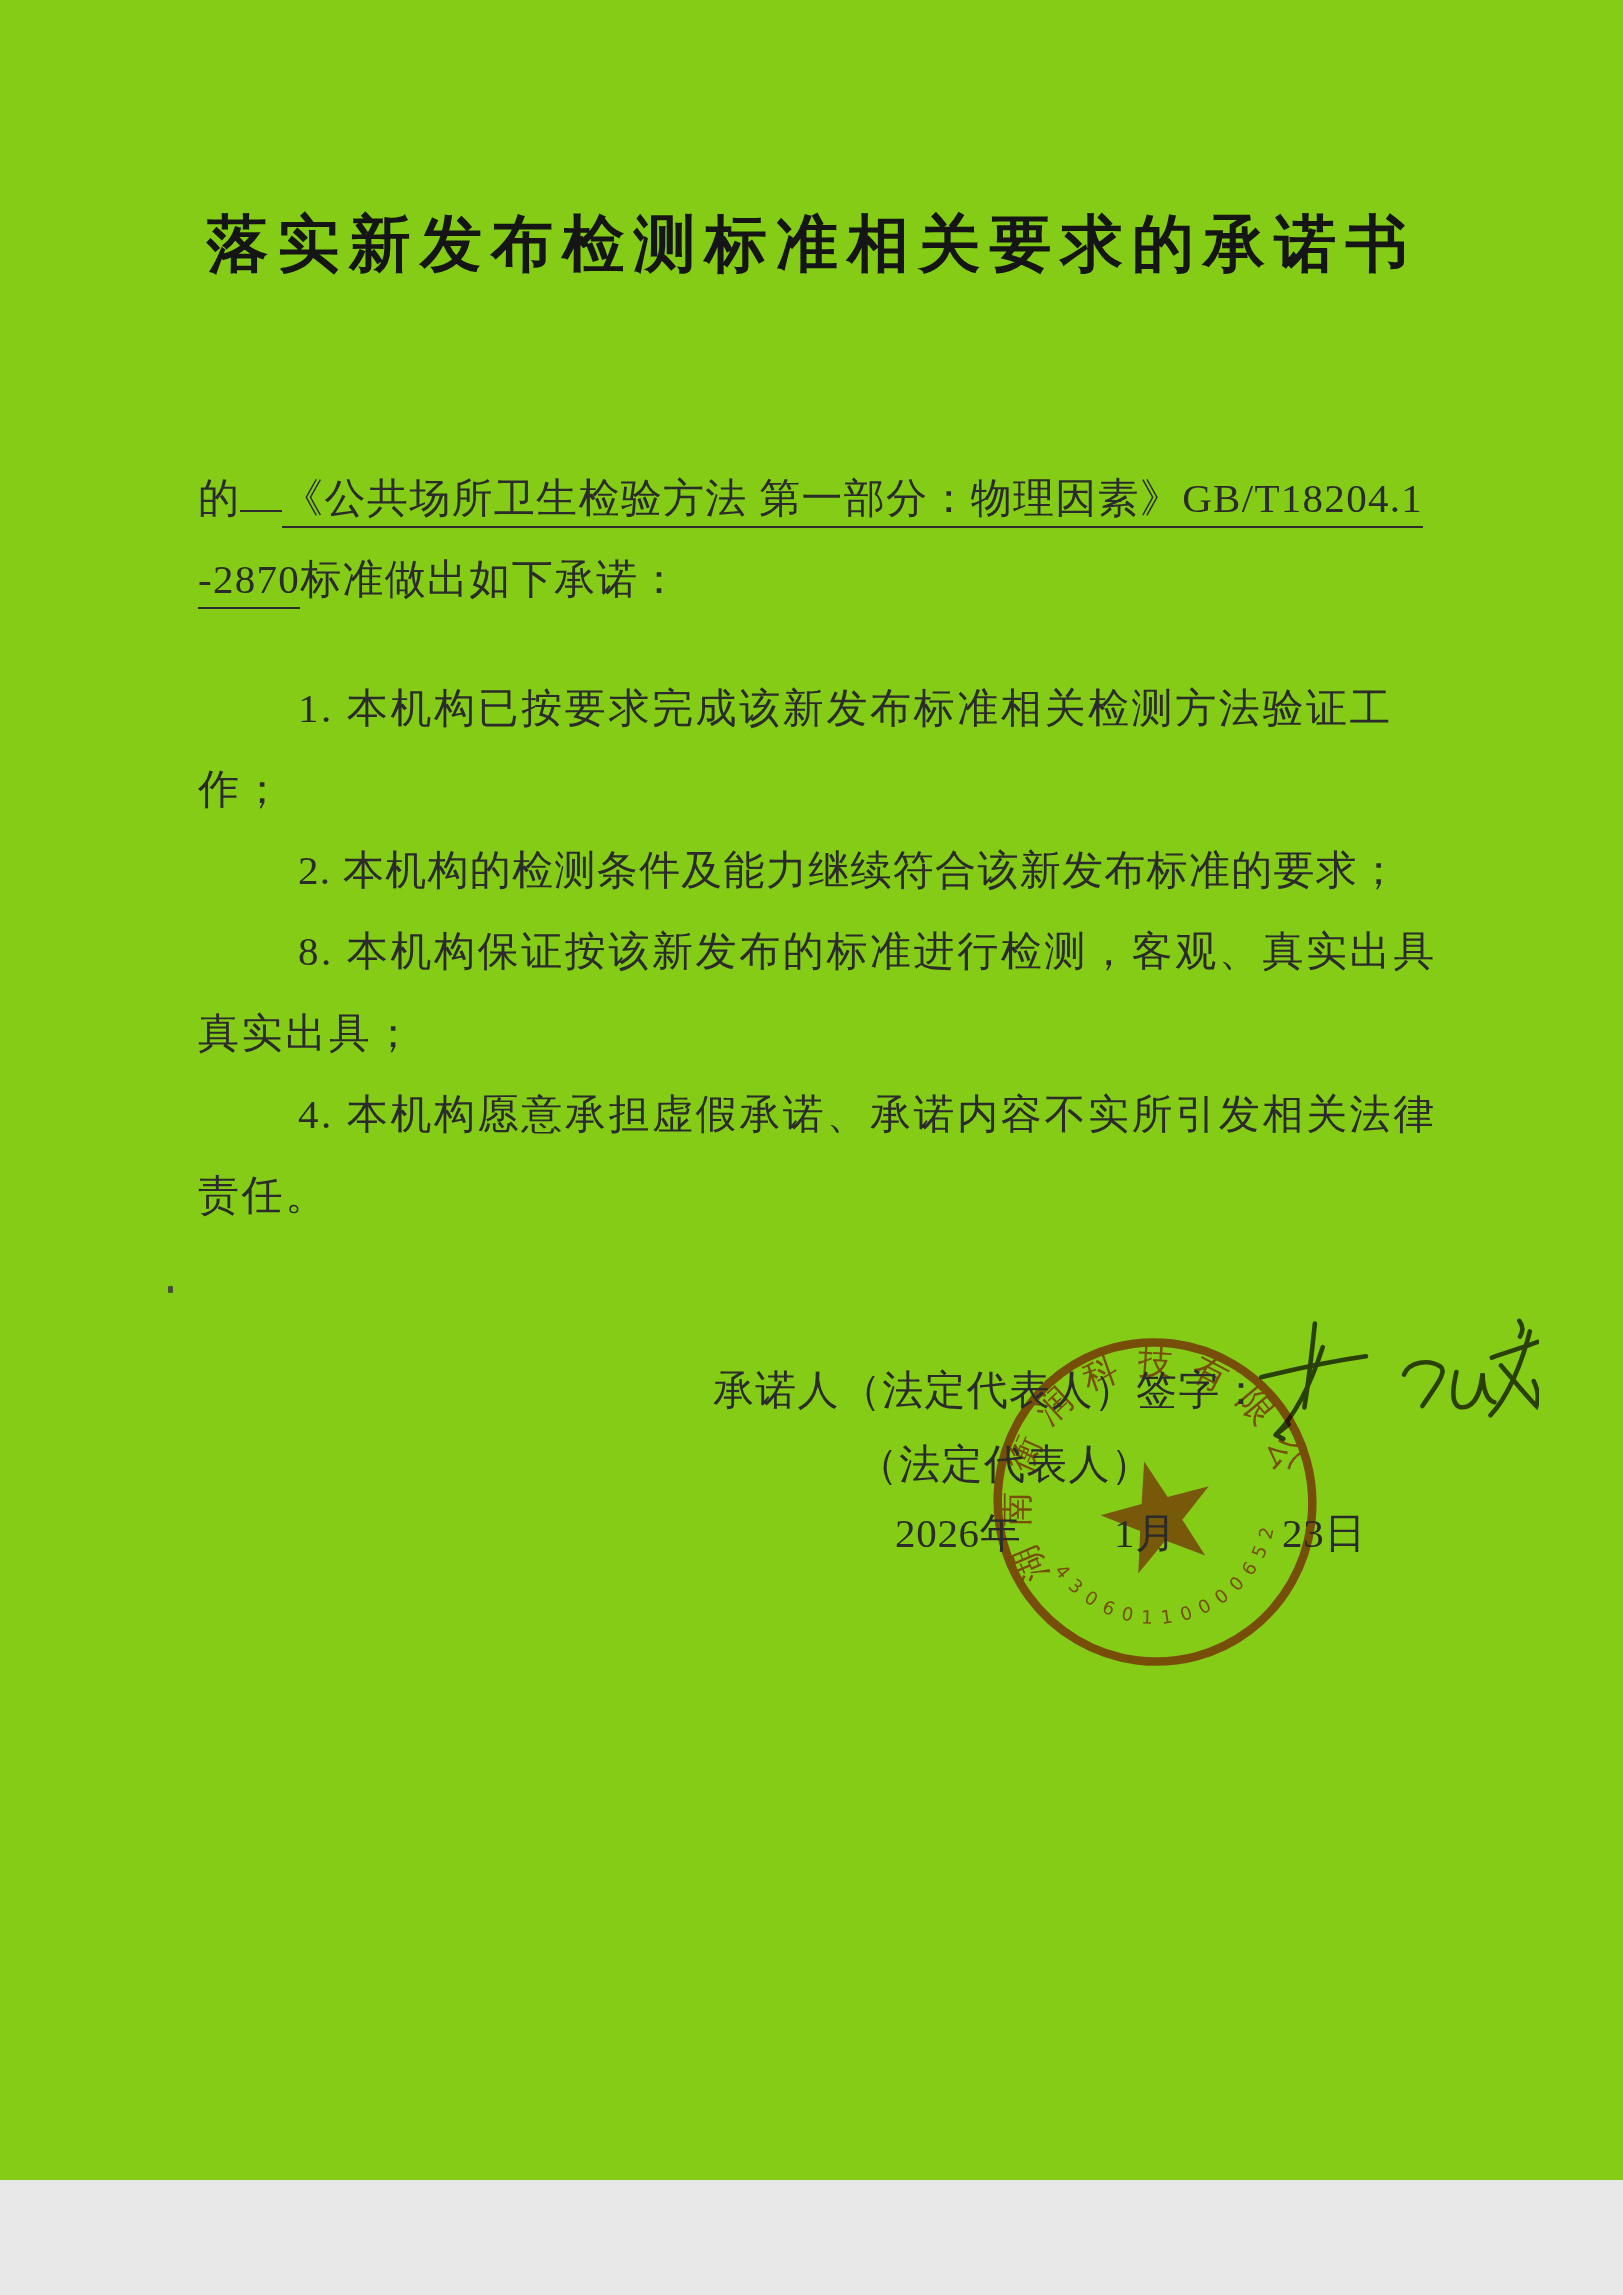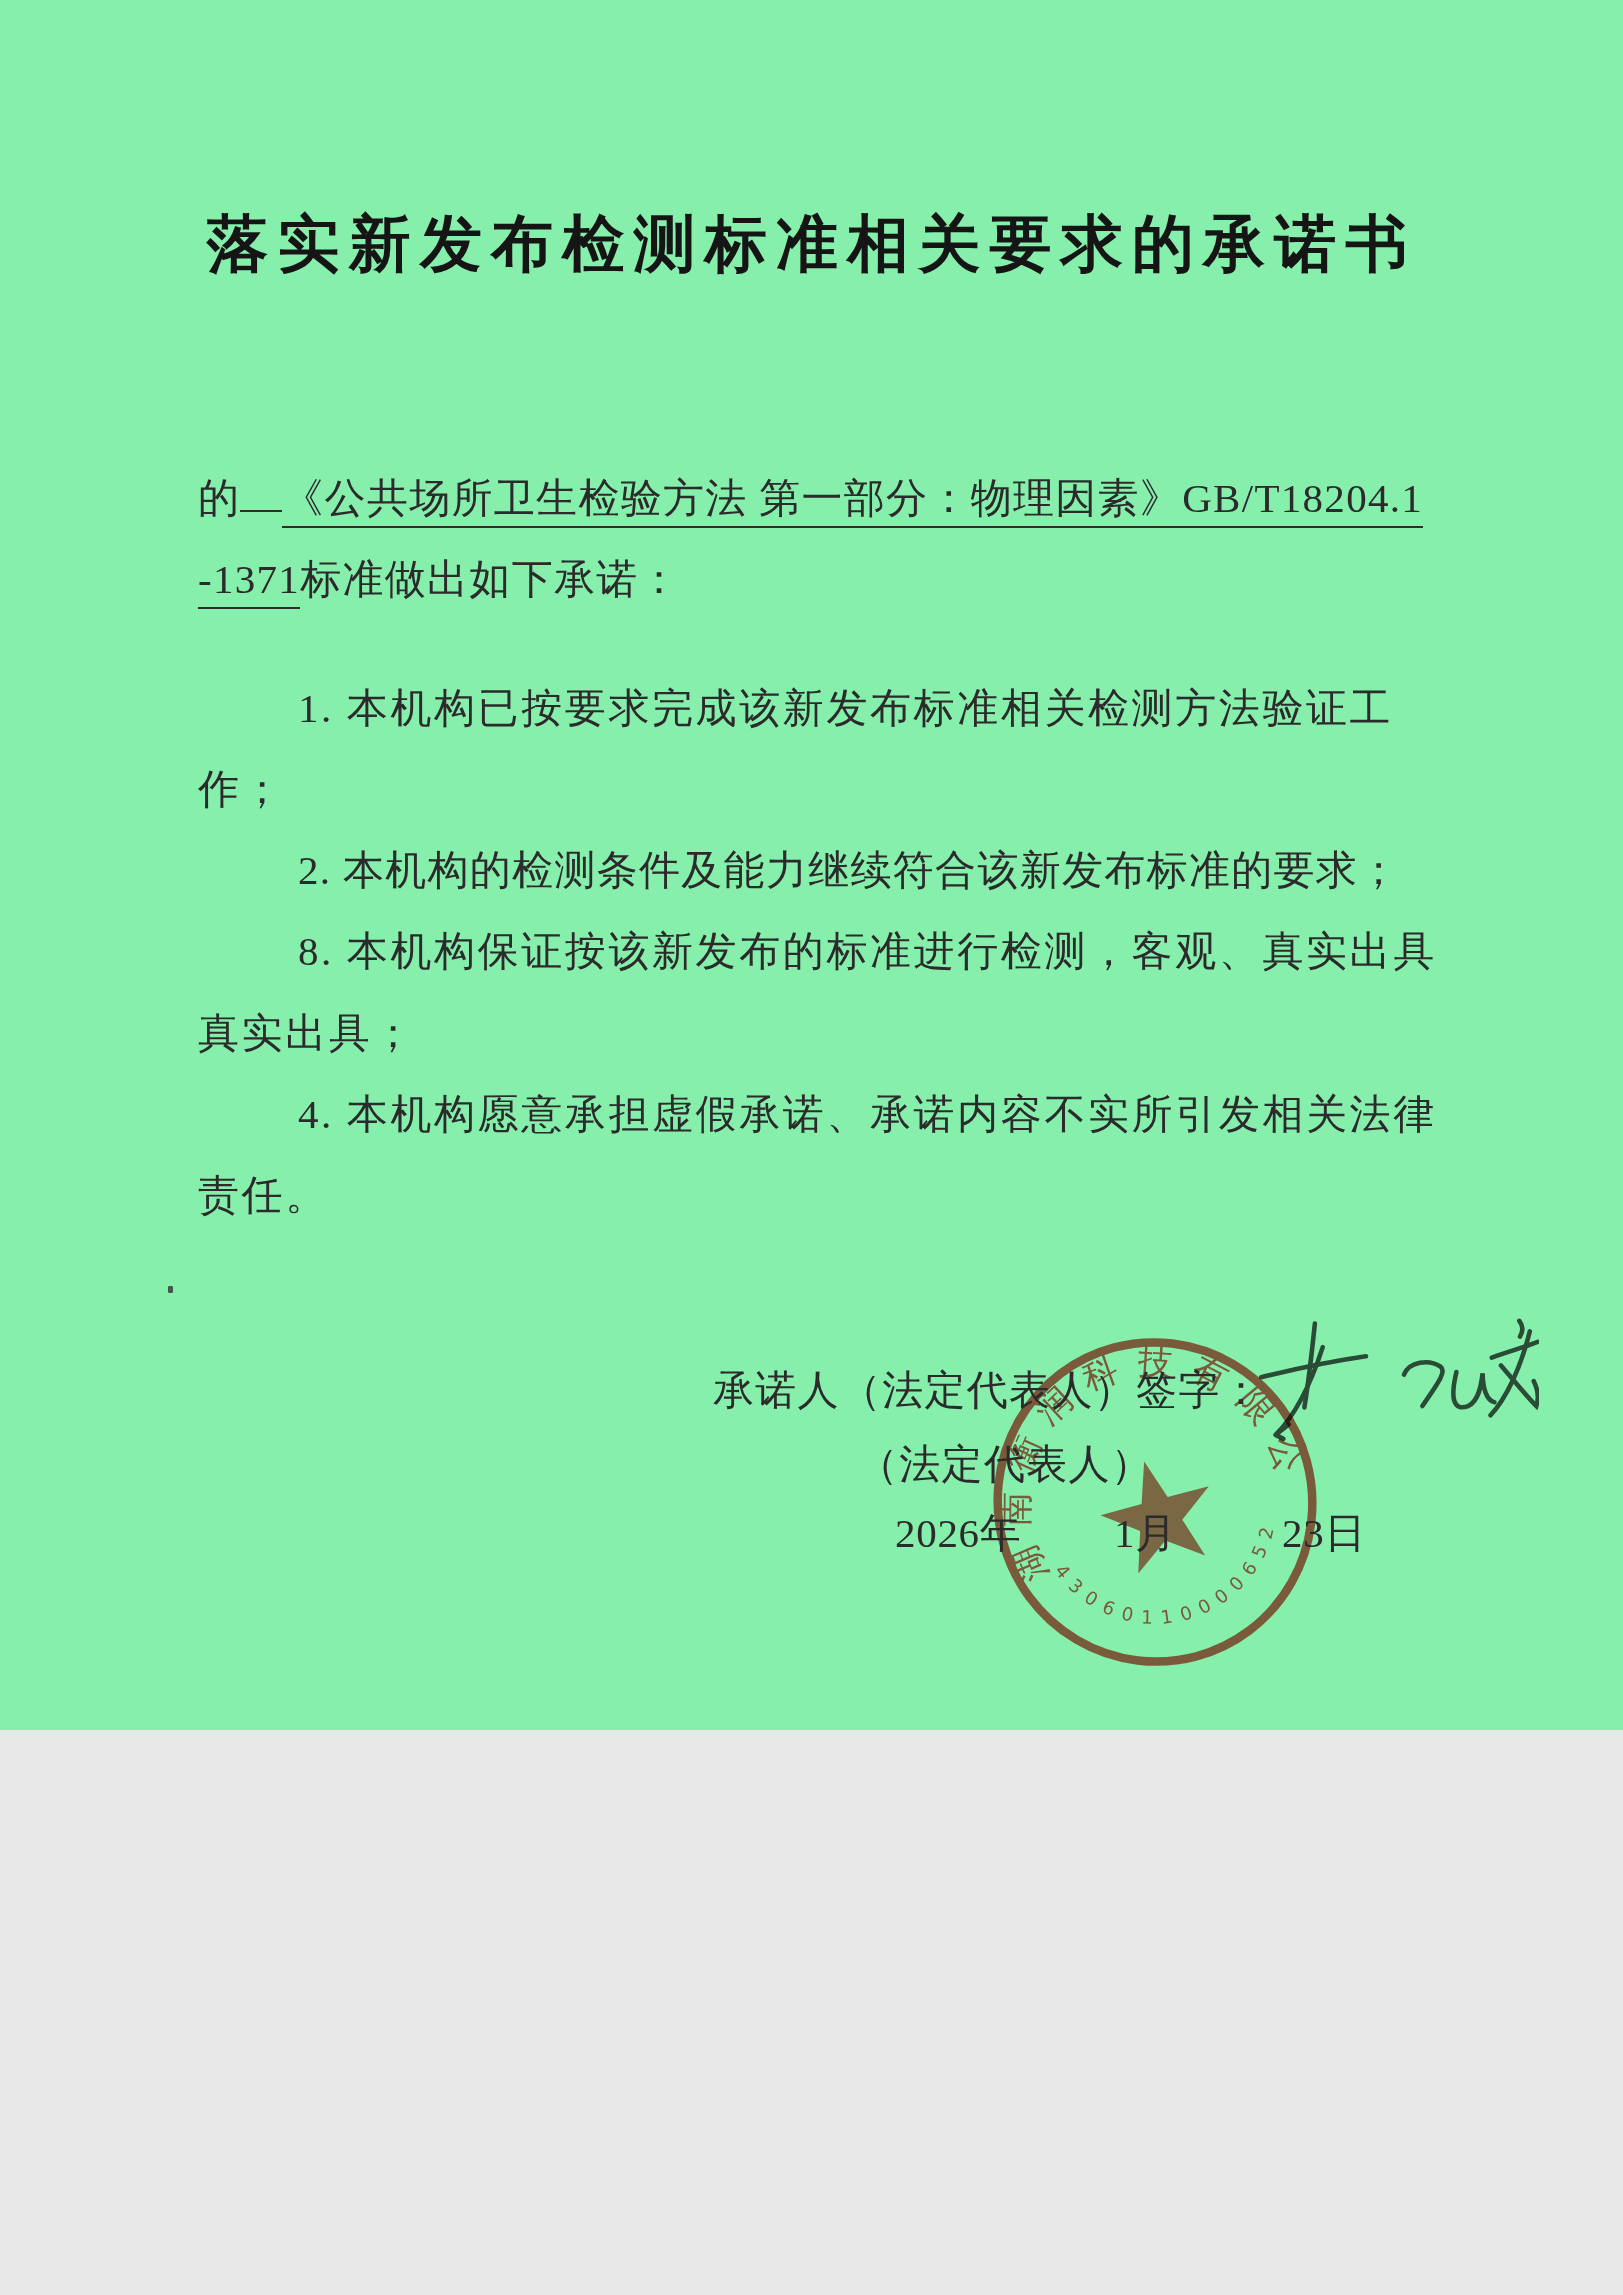--- a/index.html
+++ b/index.html
@@ -1,20 +1,20 @@
 <!DOCTYPE html>
 <html style="font-size:10.5px"><head>
 <meta charset="utf-8">
 <style>
   html,body{margin:0;padding:0;background:#e8e8e8;}
   .page{
     position:relative;
-    width:1623px;height:1730px;
+    width:1623px;height:2180px;
     margin:0 auto;
-    background:#86efac;
+    background:#84cc16;
     overflow:hidden;
     font-family:"Liberation Serif","DejaVu Serif",serif;
     color:#2b2b2b;
   }
   .t{position:absolute;white-space:nowrap;font-size:41px;line-height:1.25;letter-spacing:1.3px;z-index:2;}
   .clause{letter-spacing:2.6px;margin-top:48px;}
   .title{
     position:absolute;top:202px;left:0;right:0;
     text-align:center;
     font-size:62px;font-weight:bold;color:#151515;
@@ -44,21 +44,21 @@
 </head>
 <body>
 
 <div class="page">
 
   <div class="title">落实新发布检测标准相关要求的承诺书</div>
 
 
   <div class="t" style="left:198px;top:473px"><span>的</span><span class="uspacer"></span><span class="u">《公共场所卫生检验方法 第一部分：物理因素》GB/T18204.1</span></div>
 
-  <div class="t" style="left:198px;top:554px"><span class="u">-1371</span><span>标准做出如下承诺：</span></div>
+  <div class="t" style="left:198px;top:554px"><span class="u">-2870</span><span>标准做出如下承诺：</span></div>
 
   <div class="t clause" style="left:298px;top:635px">1. 本机构已按要求完成该新发布标准相关检测方法验证工</div>
   <div class="t clause" style="left:198px;top:716px">作；</div>
   <div class="t clause" style="left:298px;top:797px;letter-spacing:1.3px">2. 本机构的检测条件及能力继续符合该新发布标准的要求；</div>
   <div class="t clause" style="left:298px;top:878px">8. 本机构保证按该新发布的标准进行检测，客观、真实出具</div>
   <div class="t clause" style="left:198px;top:960px">真实出具；</div>
   <div class="t clause" style="left:298px;top:1041px">4. 本机构愿意承担虚假承诺、承诺内容不实所引发相关法律</div>
   <div class="t clause" style="left:198px;top:1122px">责任。</div>
 
   <div class="speck"></div>

